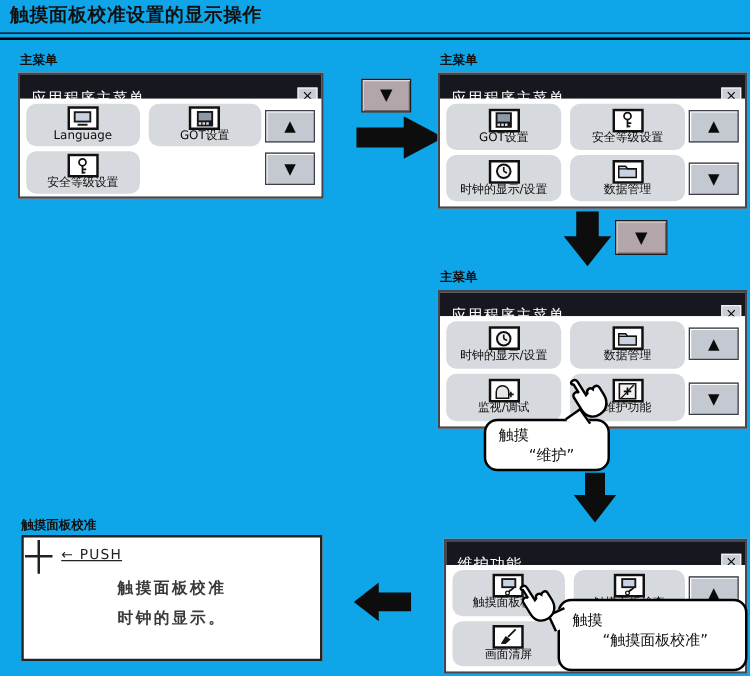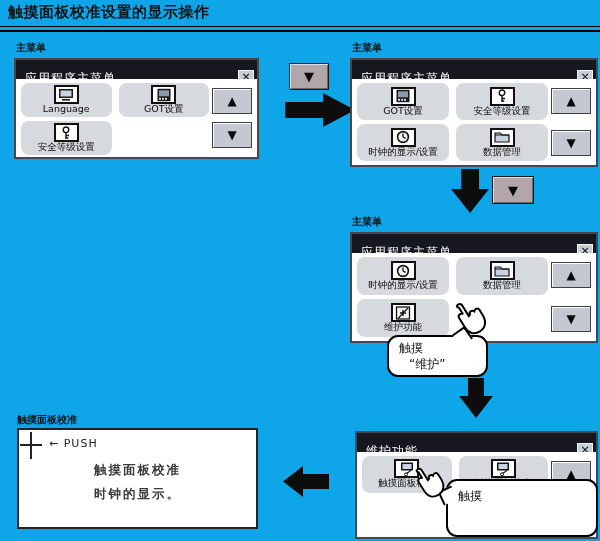--- a/index.html
+++ b/index.html
@@ -28,29 +28,29 @@
   .scroll-up{top:9px;} .scroll-down{bottom:9px;}
   
   .nav-btn{position:absolute;background:#b3a6aa;border:1px solid #1c1c1c;
            box-shadow:inset 1px 1px 0 #e3dadd, inset -1px -1px 0 #6e6266;
            color:#0a0a0a;display:flex;align-items:center;justify-content:center;
            font-size:13px;cursor:pointer;box-sizing:border-box;}
   .flow-arrow{position:absolute;}
   .hand{position:absolute;z-index:6;}
   .bubble{position:absolute;z-index:5;background:#fff;border:2px solid #000;border-radius:11px;
           box-sizing:border-box;padding:4px 8px 0 10px;font-weight:normal;font-size:12px;line-height:1.3;}
-  .bubble .ind{margin-left:10px;white-space:nowrap;}
+  .bubble .ind{margin-left:24px;white-space:nowrap;}
   .tail{position:absolute;width:13px;height:13px;background:#fff;z-index:4;}
   .tail-up{top:-8px;right:16px;border-left:2px solid #000;border-top:2px solid #000;transform:rotate(55deg);}
   .tail-left{left:-8px;top:7px;border-left:2px solid #000;border-top:2px solid #000;transform:rotate(-25deg);}
   
   .cal-panel{position:absolute;background:#fff;border:2px solid #222;box-sizing:border-box;}
   .cross-v{position:absolute;left:11px;top:2px;width:2px;height:27px;background:#222;}
   .cross-h{position:absolute;left:1px;top:14px;width:22px;height:2px;background:#222;}
-  .push-label{position:absolute;left:30px;top:7px;font-size:11px;color:#222;letter-spacing:1px;}
+  .push-label{position:absolute;left:30px;top:7px;font-size:11px;color:#222;letter-spacing:1px;text-decoration:underline;}
   .cal-msg{position:absolute;left:0;width:100%;text-align:center;font-size:12.5px;font-weight:bold;
            color:#3a3a3a;letter-spacing:2px;}
 </style>
 </head>
 <body>
 
 <div class="stage">
 
   <div class="doc-title">触摸面板校准设置的显示操作</div>
   <div class="double-rule"></div>
@@ -182,20 +182,29 @@
           <svg width="20" height="14" viewBox="0 0 20 14">
               <path d="M3 3 h5.5 l1.5 2 H17 V12 H3 Z" fill="#c9d2e2" stroke="#111" stroke-width="1.2"></path>
               <path d="M3 5 H17" stroke="#111" stroke-width="1"></path>
             </svg>
         </span>
         <span class="menu-btn-label">数据管理</span>
       </div>
       <div class="menu-btn">
         <span class="icon-box">
           <svg width="20" height="14" viewBox="0 0 20 14">
+              <path d="M4 12.5 V7.5 a5 5 0 0 1 10 0 V12.5 Z" fill="#e8e8e8" stroke="#111" stroke-width="1.2"></path>
+              <path d="M13.5 9.5 h4.5 M15.7 7.3 v4.4" stroke="#111" stroke-width="1.3"></path>
+            </svg>
+        </span>
+        <span class="menu-btn-label">监视/调试</span>
+      </div>
+      <div class="menu-btn">
+        <span class="icon-box">
+          <svg width="20" height="14" viewBox="0 0 20 14">
               <rect x="3.5" y="1" width="13" height="12" fill="#f0f0f0" stroke="#111" stroke-width="1.3"></rect>
               <path d="M7 7 h6 M10 4 v6" stroke="#111" stroke-width="1.4"></path>
               <path d="M5 12.5 L15 2" stroke="#111" stroke-width="1.1"></path>
             </svg>
         </span>
         <span class="menu-btn-label">维护功能</span>
       </div>
       <div class="scroll-btn scroll-up">▲</div>
       <div class="scroll-btn scroll-down">▼</div>
     </div>
@@ -237,34 +246,44 @@
         <span class="icon-box">
           <svg width="20" height="14" viewBox="0 0 20 14">
               <rect x="4" y="0.5" width="12" height="8" fill="#16161a"></rect>
               <rect x="5.5" y="2" width="9" height="5" fill="#c9d2e2"></rect>
               <path d="M9.5 13 q0.5 -2.5 3 -3.5 l1.5 -1.2" stroke="#111" stroke-width="1.3" fill="none"></path>
               <circle cx="9" cy="12.3" r="1.5" fill="#fff" stroke="#111" stroke-width="1"></circle>
             </svg>
         </span>
         <span class="menu-btn-label">触摸面板检查</span>
       </div>
+      <div class="menu-btn">
+        <span class="icon-box">
+          <svg width="20" height="14" viewBox="0 0 20 14">
+              <path d="M15.5 1.5 L9.5 7.5" stroke="#111" stroke-width="1.4"></path>
+              <path d="M4.5 12.5 l3.2 -5 3 2.2 -3.5 3 Z" fill="#16161a" stroke="#111" stroke-width="1"></path>
+            </svg>
+        </span>
+        <span class="menu-btn-label">画面清屏</span>
+      </div>
       <div></div>
       <div class="scroll-btn scroll-up">▲</div>
       <div class="scroll-btn scroll-down">▼</div>
     </div>
   </div>
 
   <svg class="hand" style="left:412px;top:462px" width="36" height="40" viewBox="0 0 26 30">
     <g transform="rotate(-32 13 15)">
       <path d="M10.2 2 c1.3 0 2.2 0.9 2.2 2.2 V13 l1.2 -0.4 c0.2 -1 1 -1.8 2 -1.8 c0.9 0 1.6 0.6 1.9 1.4 c0.4 -0.5 1 -0.8 1.7 -0.8 c1.2 0 2 0.9 2 2.1 V18 c0 5 -3.2 8.5 -7.8 8.5 c-4.8 0 -7.6 -3 -7.6 -7.8 V10.5 c0 -1.1 0.9 -2 2 -2 c0.8 0 1.5 0.5 1.8 1.2 V4.2 C8 2.9 8.9 2 10.2 2 Z" fill="#fff" stroke="#000" stroke-width="1.4"></path>
     </g>
   </svg>
   <div class="bubble" style="left:446px;top:479px;width:152px;height:58px;padding-top:8px">
     <i class="tail tail-left"></i>
     <div>触摸</div>
+    <div class="ind">“触摸面板校准”</div>
   </div>
 
   <svg class="flow-arrow" style="left:283px;top:466px" width="46" height="31">
     <polygon points="46,8 20,8 20,0 0,15.5 20,31 20,23 46,23" fill="#0d0d0d"></polygon>
   </svg>
 
   <div class="grp-label" style="left:17px;top:413px">触摸面板校准</div>
   <div class="cal-panel" style="left:17px;top:428px;width:241px;height:101px">
     <div class="cross-v"></div>
     <div class="cross-h"></div>

